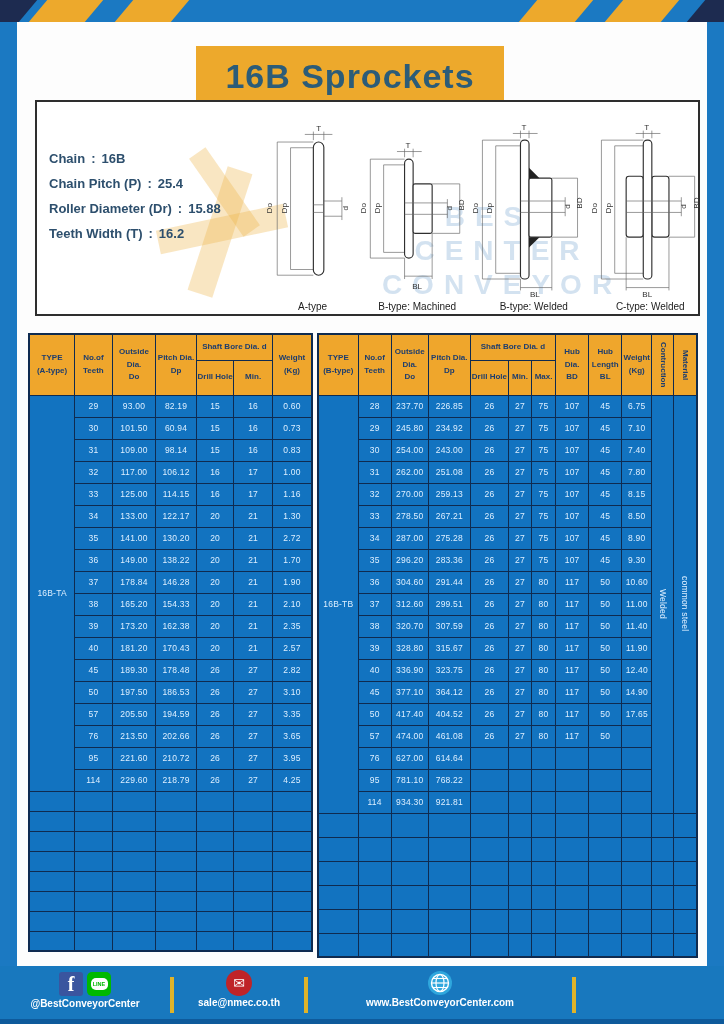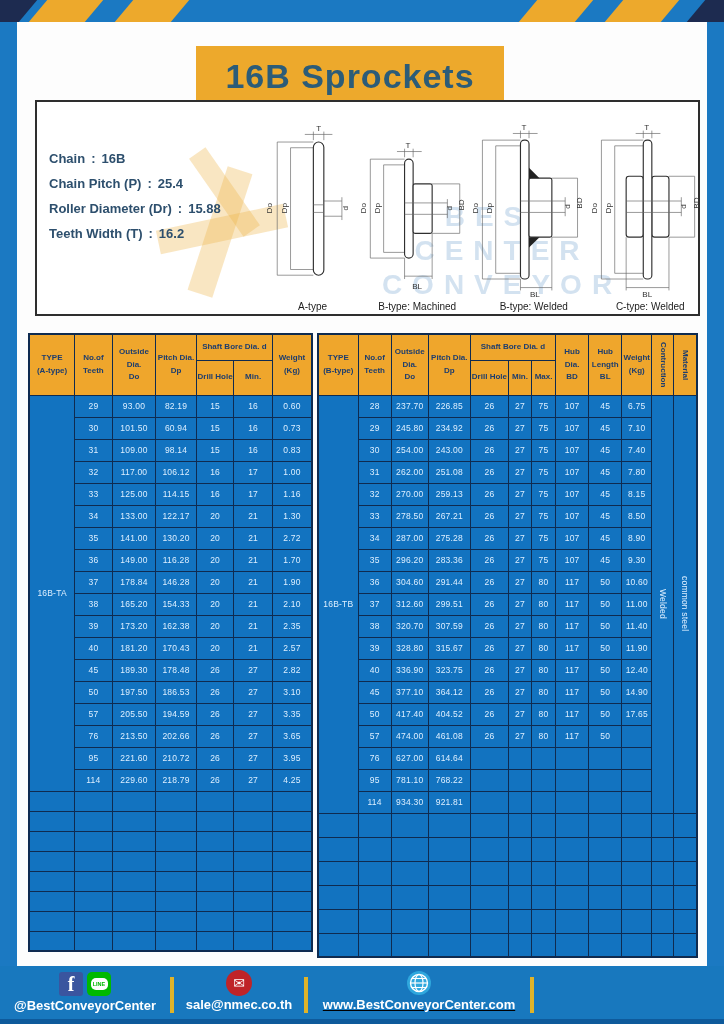--- a/index.html
+++ b/index.html
@@ -54,21 +54,21 @@
   #tblB tr.empty-row{height:24px;}
   td.type-cell{color:#fff;font-size:9px;letter-spacing:.4px;}
   .vh{writing-mode:vertical-rl;text-align:center;}
   td.vert-cell{writing-mode:vertical-rl;font-size:8.5px;color:#cfe6fa;}
 
   
   .footer{position:absolute;left:0;top:966px;width:724px;height:58px;background:#1878be;
           display:flex;align-items:stretch;}
   .f-sec{display:flex;flex-direction:column;align-items:center;justify-content:flex-start;padding-top:4px;}
   .f-div{width:4px;height:36px;background:#dfb32a;align-self:center;flex:0 0 auto;}
-  .f-text{color:#fff;font-weight:bold;font-size:13px;margin-top:1px;white-space:nowrap;}
+  .f-text{color:#fff;font-weight:bold;font-size:10px;margin-top:1px;white-space:nowrap;}
   .icon-row{display:flex;gap:4px;align-items:center;height:27px;}
   .fb-icon{width:24px;height:24px;background:#3a559f;border-radius:3px;color:#fff;
            font-family:"Liberation Serif",serif;font-weight:bold;font-size:20px;
            display:flex;align-items:flex-end;justify-content:center;line-height:23px;}
   .line-icon{width:24px;height:24px;background:#00b900;border-radius:5px;
            display:flex;align-items:center;justify-content:center;}
   .line-bubble{width:17px;height:12px;background:#fff;border-radius:5px;color:#00b900;
            font-size:5.5px;font-weight:bold;display:flex;align-items:center;justify-content:center;}
   .circ{width:26px;height:26px;border-radius:50%;display:flex;align-items:center;justify-content:center;}
   .mail-icon{background:#bf2428;color:#fff;font-size:14px;}
@@ -332,21 +332,21 @@
         <td class="num-cell">35</td>
         <td class="num-cell">141.00</td>
         <td class="num-cell">130.20</td>
         <td class="num-cell">20</td>
         <td class="num-cell">21</td>
         <td class="num-cell">2.72</td>
       </tr>
       <tr class="data-row">
         <td class="num-cell">36</td>
         <td class="num-cell">149.00</td>
-        <td class="num-cell">116.28</td>
+        <td class="num-cell">138.22</td>
         <td class="num-cell">20</td>
         <td class="num-cell">21</td>
         <td class="num-cell">1.70</td>
       </tr>
       <tr class="data-row">
         <td class="num-cell">37</td>
         <td class="num-cell">178.84</td>
         <td class="num-cell">146.28</td>
         <td class="num-cell">20</td>
         <td class="num-cell">21</td>
@@ -851,21 +851,21 @@
         </div>
     </div>
     <div class="f-text">@BestConveyorCenter</div>
   </div>
   <div class="f-div"></div>
   <div class="f-sec" style="width:130px;">
     <div class="circ mail-icon">✉</div>
     <div class="f-text">sale@nmec.co.th</div>
   </div>
   <div class="f-div"></div>
-  <div class="f-sec" style="width:222px;text-decoration:underline;">
+  <div class="f-sec" style="width:264px;">
     <div class="circ">
       <svg width="26" height="26" viewBox="0 0 26 26">
           <circle cx="13" cy="13" r="12" fill="#2fa7dd"></circle>
           <circle cx="13" cy="13" r="8.5" fill="none" stroke="#fff" stroke-width="1.4"></circle>
           <ellipse cx="13" cy="13" rx="4" ry="8.5" fill="none" stroke="#fff" stroke-width="1.2"></ellipse>
           <line x1="4.5" y1="13" x2="21.5" y2="13" stroke="#fff" stroke-width="1.2"></line>
           <line x1="6" y1="8.5" x2="20" y2="8.5" stroke="#fff" stroke-width="1.1"></line>
           <line x1="6" y1="17.5" x2="20" y2="17.5" stroke="#fff" stroke-width="1.1"></line>
         </svg>
     </div>

